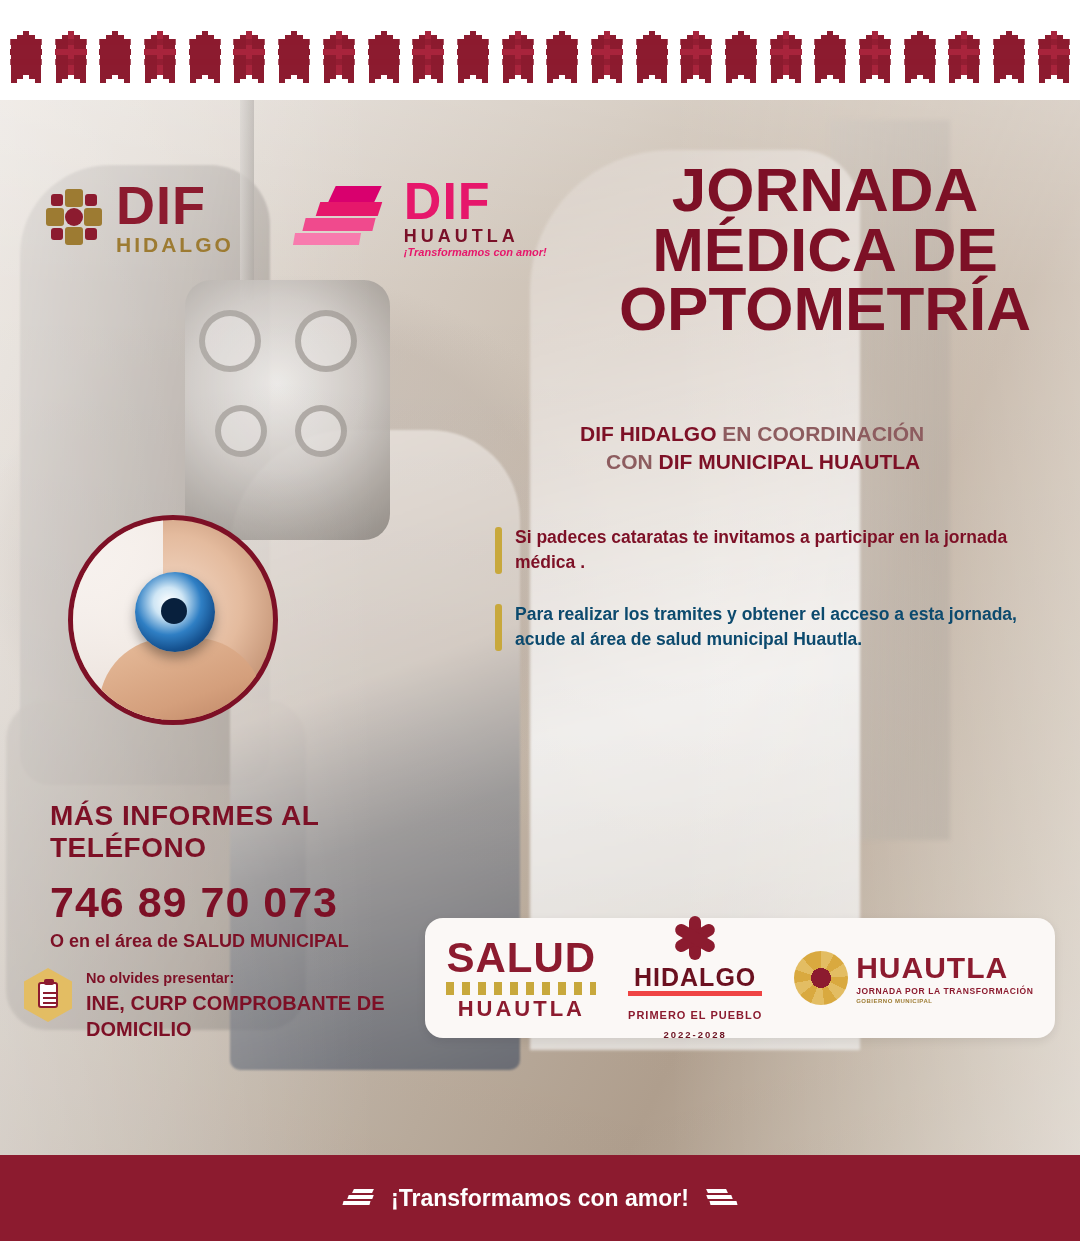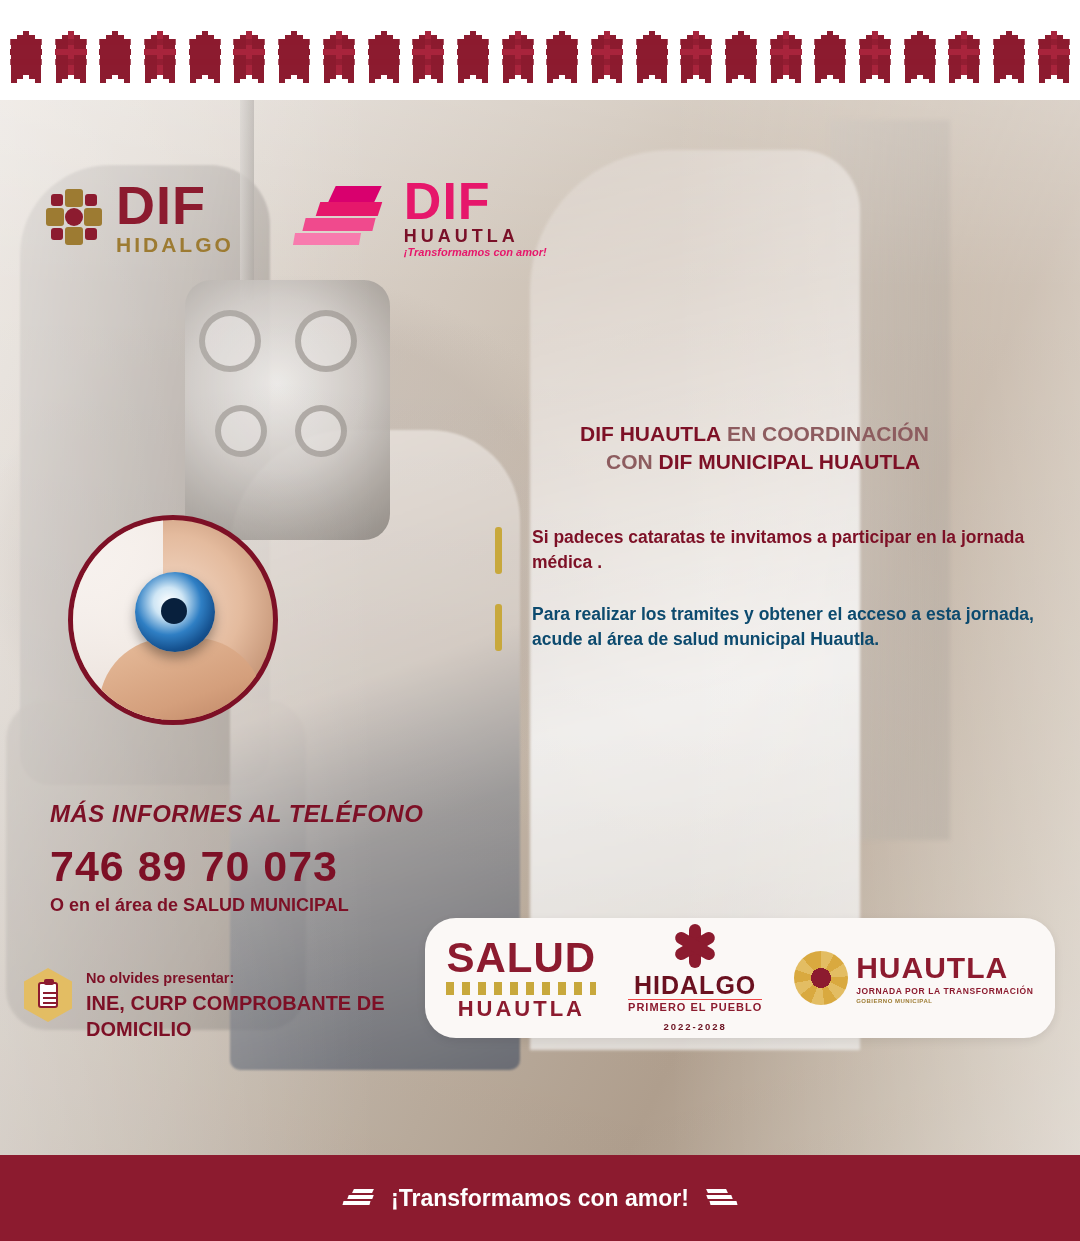--- a/index.html
+++ b/index.html
@@ -167,21 +167,21 @@
   .title .l3 { font-size: 62px; }
 
   .subtitle {
     position: absolute; right: 120px; top: 420px; width: 380px;
     color: #7d1026; font-weight: 800; font-size: 21px; line-height: 1.35; text-align: left;
   }
   .subtitle .light { font-weight: 600; color: #8d5c5f; }
 
   
   .body-block { position: absolute; left: 495px; top: 525px; width: 560px; }
-  .para { position: relative; padding-left: 37px; margin-bottom: 26px; }
+  .para { position: relative; padding-left: 20px; margin-bottom: 26px; }
   .para .bar {
     position: absolute; left: 0; top: 2px; width: 7px; height: calc(100% - 4px);
     background: #c8a83c; border-radius: 3px;
   }
   .para p {
     color: #0c4a6e; font-size: 17.5px; font-weight: 700; line-height: 1.45;
   }
   .para.red p { color: #7d1026; }
   .para.plain p { font-weight: 600; }
 
@@ -205,21 +205,21 @@
     background: linear-gradient(160deg,#e7bd9c 0%, #d49f7c 60%, #b87f5f 100%);
     border-radius: 80px 80px 30px 30px;
   }
   .eye-circle .coat {
     position: absolute; left: -10px; top: -10px; width: 100px; height: 230px;
     background: linear-gradient(120deg, rgba(255,255,255,.92), rgba(238,238,238,.75));
   }
 
   
   .phone-block { position: absolute; left: 50px; top: 800px; width: 400px; color: #7d1026; }
-  .phone-block .l1 { font-size: 24px; font-weight: 700; letter-spacing: .5px; font-style: italic; }
+  .phone-block .l1 { font-size: 28px; font-weight: 700; letter-spacing: .5px; }
   .phone-block .l2 { font-size: 43px; font-weight: 800; letter-spacing: 1px; margin-top: 14px; }
   .phone-block .l3 { font-size: 18px; font-weight: 600; margin-top: 4px; }
   .phone-block .l3 b { font-weight: 800; }
 
   
   .req { position: absolute; left: 24px; top: 968px; width: 430px; display: flex; gap: 14px; align-items: flex-start; }
   .req .hexwrap {
     width: 48px; height: 54px; position: relative; flex: 0 0 48px;
   }
   .hex {
@@ -237,21 +237,21 @@
     content: ""; position: absolute; left: 3px; top: 8px; width: 13px; height: 2px; background: #8c1b2f;
     box-shadow: 0 5px 0 0 #8c1b2f, 0 10px 0 0 #8c1b2f;
   }
   .req .txt { padding-top: 2px; }
   .req .t1 { color: #7d1026; font-size: 14.5px; font-weight: 600; margin-bottom: 4px; }
   .req .t2 { color: #7d1026; font-size: 20px; font-weight: 800; line-height: 1.3; }
 
   
   .logo-panel {
     position: absolute; left: 425px; top: 918px; width: 630px; height: 120px;
-    background: #fbf8f6; border-radius: 31px;
+    background: #fbf8f6; border-radius: 18px;
     display: flex; align-items: center; justify-content: space-around; padding: 0 18px;
     box-shadow: 0 3px 10px rgba(0,0,0,.08);
     gap: 25px;
   }
   .salud { text-align: center; line-height: 1; }
   .salud .s1 { font-size: 42px; font-weight: 800; color: #8c1b2f; letter-spacing: 1px; }
   .salud .deco {
     height: 13px; margin: 3px 0;
     background: repeating-linear-gradient(90deg, #c8a83c 0 8px, transparent 8px 16px);
   }
@@ -260,21 +260,21 @@
   .hidalgo { text-align: center; line-height: 1.05; }
   .hidalgo .flower {
     width: 44px; height: 44px; margin: 0 auto 4px; position: relative;
   }
   .hidalgo .flower b {
     position: absolute; left: 16px; top: 0; width: 12px; height: 44px; background: #8c1b2f; border-radius: 6px;
   }
   .hidalgo .flower b:nth-child(2) { transform: rotate(60deg); }
   .hidalgo .flower b:nth-child(3) { transform: rotate(120deg); }
   .hidalgo .h1 { font-size: 25px; font-weight: 800; color: #6b1120; letter-spacing: 1px; }
-  .hidalgo .h2 { font-size: 11px; font-weight: 700; color: #8c1b2f; letter-spacing: 1px; border-top: 1px solid #ef4444; padding-top: 2px; margin-top: 1px;}
+  .hidalgo .h2 { font-size: 11px; font-weight: 700; color: #8c1b2f; letter-spacing: 1px; border-top: 5px solid #ef4444; padding-top: 14px; margin-top: 1px;}
   .hidalgo .h3 { font-size: 9.5px; font-weight: 700; color: #6b1120; letter-spacing: 2px; margin-top: 9px; }
 
   .huautla-logo { display: flex; align-items: center; gap: 8px; }
   .sunflower {
     width: 54px; height: 54px; border-radius: 50%;
     background:
       radial-gradient(circle at 50% 50%, #8c1b2f 0 10px, transparent 10px),
       conic-gradient(#e3bd63 0 8%, #d9a93f 8% 16%, #e3bd63 16% 24%, #d9a93f 24% 32%, #e3bd63 32% 40%, #d9a93f 40% 48%, #e3bd63 48% 56%, #d9a93f 56% 64%, #e3bd63 64% 72%, #d9a93f 72% 80%, #e3bd63 80% 88%, #d9a93f 88% 100%);
   }
   .huautla-logo .w1 { font-size: 30px; font-weight: 800; color: #8c1b2f; letter-spacing: 1px; line-height: 1; }
@@ -372,24 +372,29 @@
           <i></i>
       </div>
       <div class="huautla-words">
         <div class="big">DIF</div>
         <div class="mid">HUAUTLA</div>
         <div class="slog">¡Transformamos con amor!</div>
       </div>
     </div>
   </div>
 
+  <div class="title">
+    <div class="l1">JORNADA</div>
+    <div class="l2">MÉDICA DE</div>
+    <div class="l3">OPTOMETRÍA</div>
+  </div>
 
   <div class="subtitle">
     <div>
-      <span>DIF HUAUTLA</span><span class="light"> EN COORDINACIÓN</span>
+      <span>DIF HIDALGO</span><span class="light"> EN COORDINACIÓN</span>
     </div>
     <div style="padding-left:26px;">
       <span class="light">CON </span><span>DIF MUNICIPAL HUAUTLA</span>
     </div>
   </div>
 
   <div class="body-block">
     <div class="para red">
       <div class="bar"></div>
       <p>Si padeces cataratas te invitamos a participar en la jornada médica .</p>

